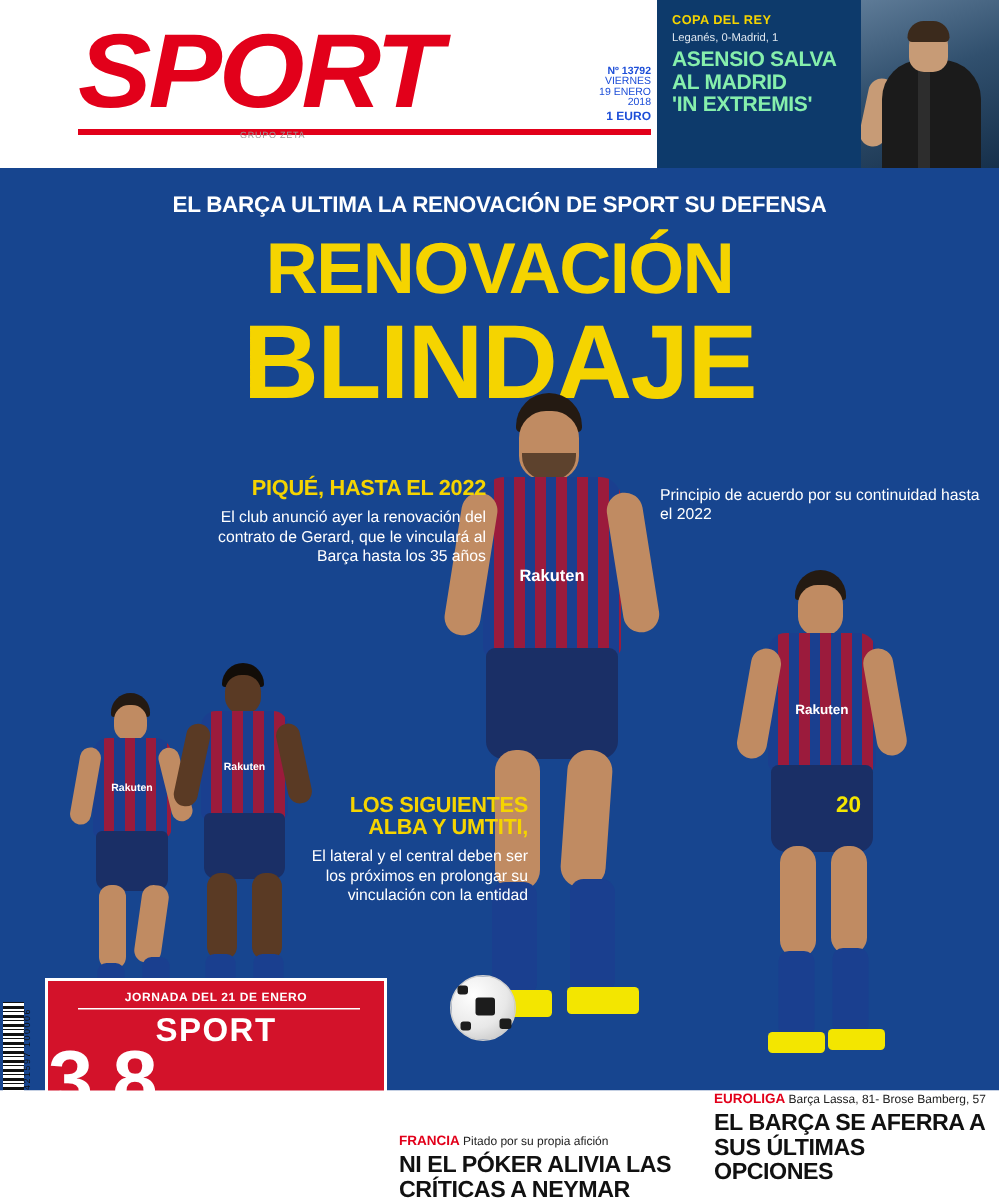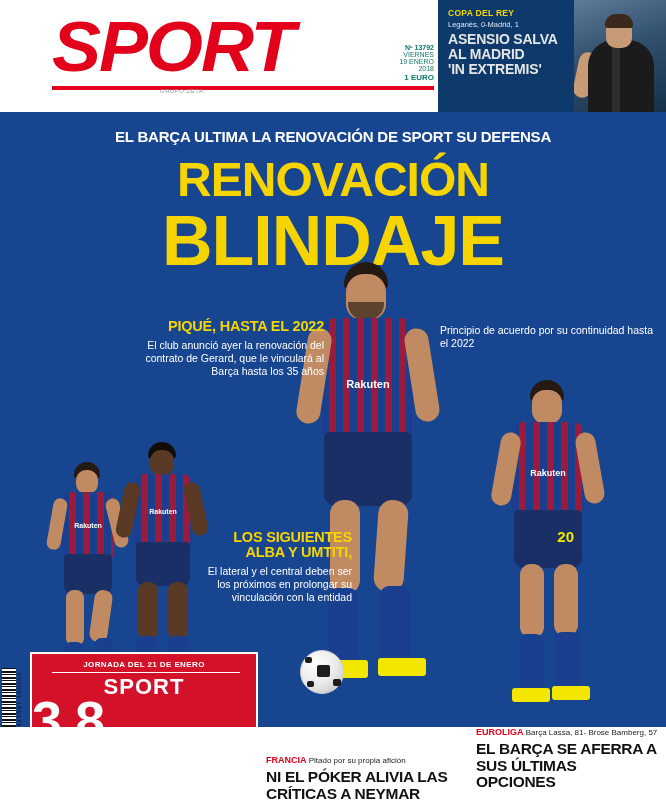--- a/index.html
+++ b/index.html
@@ -34,21 +34,21 @@
   .logo-underline {
     position: absolute; left: 52px; top: 86px; width: 382px; height: 4px;
     background: #e2001a;
   }
   .logo-mini {
     position: absolute; left: 160px; top: 88px;
     font-size: 6px; color: #999; letter-spacing: 0.5px;
   }
   .masthead-meta {
     position: absolute; right: 232px; top: 44px; width: 60px;
-    text-align: right; color: #0f766e;
+    text-align: right; color: #1d4ed8;
   }
   .masthead-meta .num { font-size: 7px; font-weight: bold; }
   .masthead-meta .day { font-size: 7px; }
   .masthead-meta .date { font-size: 7px; }
   .masthead-meta .year { font-size: 7px; }
   .masthead-meta .price { font-size: 8px; font-weight: bold; margin-top: 1px; }
 
   
   .teaser {
     position: absolute; right: 0; top: 0; width: 228px; height: 112px;
@@ -82,21 +82,21 @@
   .teaser-kicker {
     position: absolute; left: 10px; top: 8px;
     font-size: 8.5px; font-weight: bold; color: #f5d400; letter-spacing: 0.3px;
   }
   .teaser-sub {
     position: absolute; left: 10px; top: 20px;
     font-size: 7.5px; color: #dfe7ef;
   }
   .teaser-head {
     position: absolute; left: 10px; top: 32px; width: 130px;
-    font-size: 14px; font-weight: bold; line-height: 15px; color: #e5e5e5;
+    font-size: 14px; font-weight: bold; line-height: 15px; color: #86efac;
     letter-spacing: -0.2px;
   }
   .teaser-head .l2 { display: block; }
   .teaser-head .l3 { display: block; }
 
   
   .main {
     position: absolute; left: 0; top: 112px; width: 666px; height: 615px;
     background: #17458f;
     overflow: hidden;

